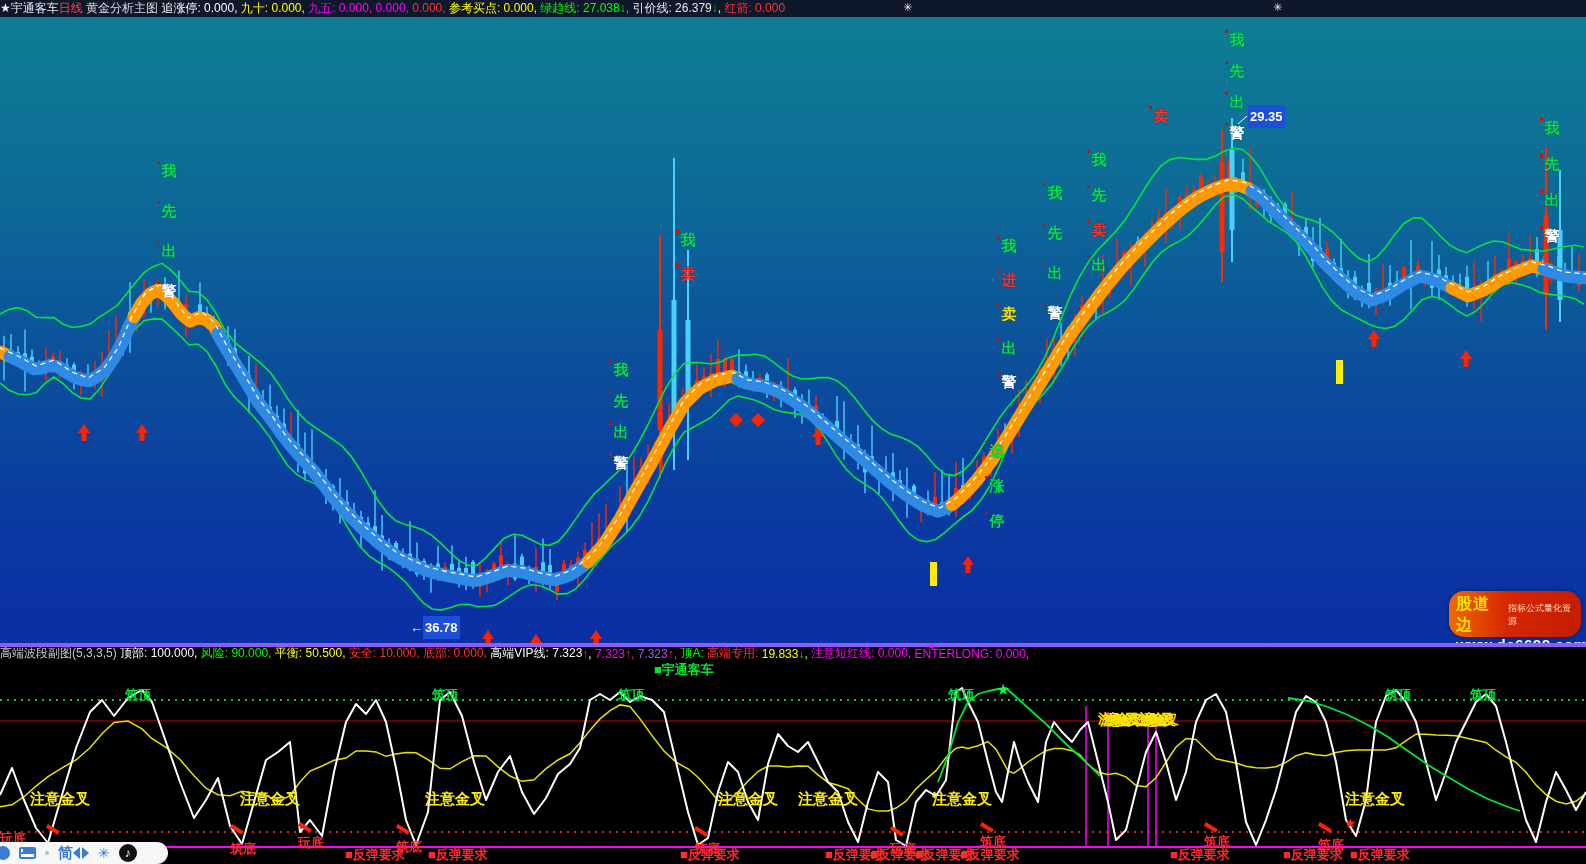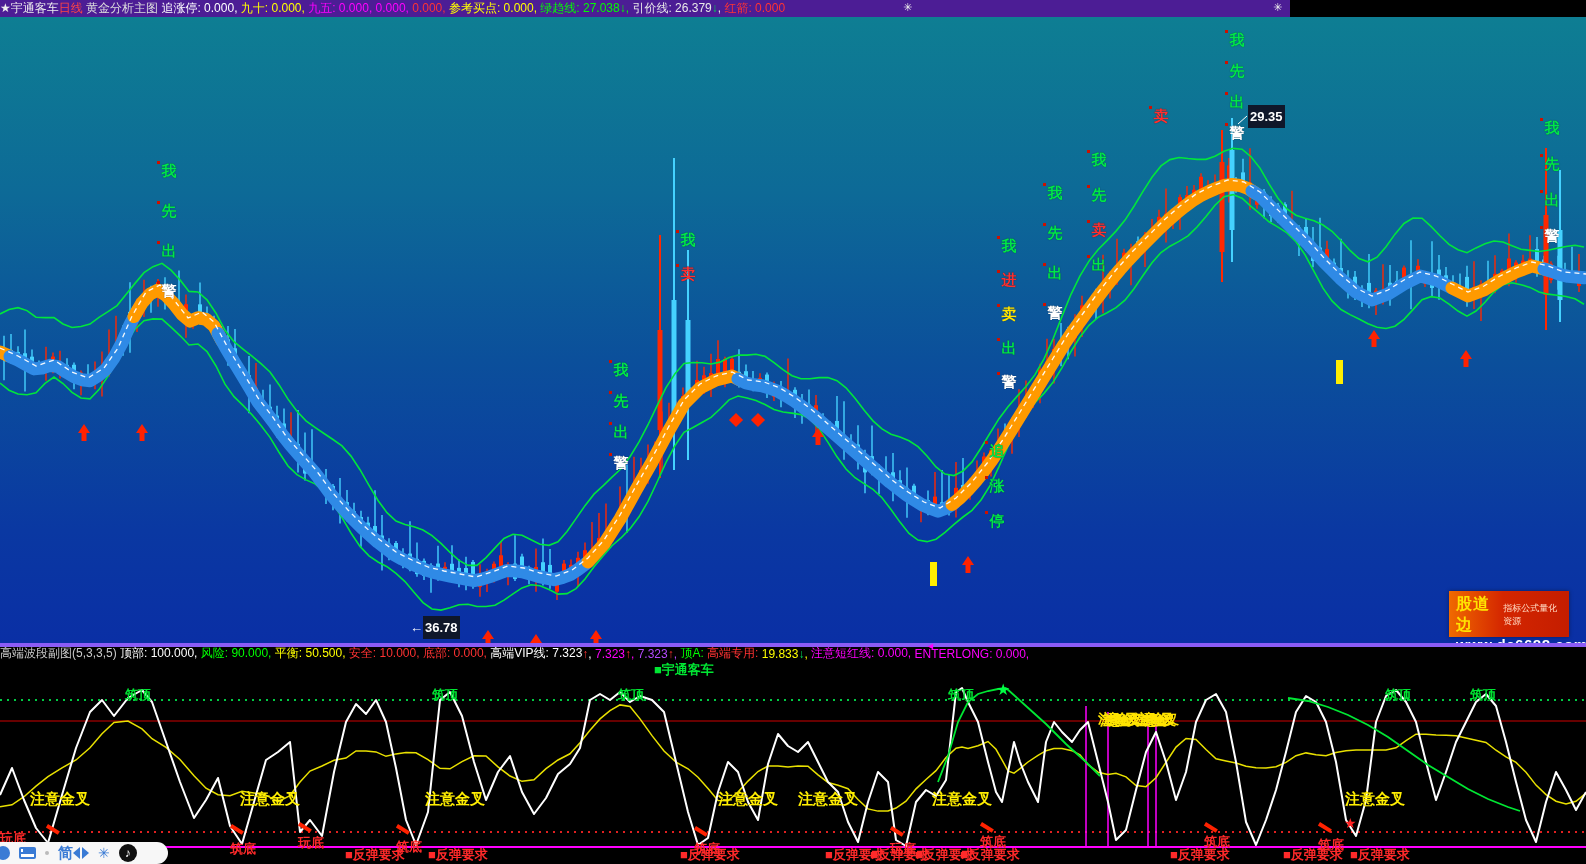--- a/index.html
+++ b/index.html
@@ -1,33 +1,33 @@
 <!DOCTYPE html>
 <html><head>
 <meta charset="utf-8">
 <style>
 *{margin:0;padding:0;box-sizing:border-box}
 html,body{background:#000}
 body{font-family:"Liberation Sans","DejaVu Sans",sans-serif}
 #screen{position:relative;width:1586px;height:864px;background:#000;overflow:hidden}
-.topbar{position:absolute;left:0;top:0;width:1290px;height:17px;background:#4c1d95;display:flex;align-items:center;font-size:12px;white-space:pre;overflow:hidden;z-index:30}
+.topbar{position:absolute;left:0;top:0;width:1586px;height:17px;background:#0f172a;display:flex;align-items:center;font-size:12px;white-space:pre;overflow:hidden;z-index:30}
 .topbar span{line-height:17px}
 #main-chart{position:absolute;left:0;top:17px;width:1586px;height:626px;
  background:linear-gradient(180deg,#0e7e93 0%,#0d6a97 28%,#0b4f9b 55%,#0a38a2 82%,#0a2fa5 100%)}
 #main-svg,#p2-svg{position:absolute;left:0;top:0}
 .hdr2{position:absolute;left:0;top:643px;width:1586px;height:17px;background:#010101;border-top:4px solid #8b5cf6;display:flex;align-items:center;font-size:12px;white-space:pre;overflow:hidden;z-index:30}
 #panel2{position:absolute;left:0;top:660px;width:1586px;height:196px;background:#000}
 #axis{position:absolute;left:0;top:856px;width:1586px;height:8px;background:#000;overflow:hidden;z-index:10}
 .lbl{position:absolute;white-space:nowrap;pointer-events:none}
 .vlabel{position:absolute;pointer-events:none;text-align:center;width:18px}
 .vchar{position:relative;display:block;font-size:15px;line-height:15px;font-weight:bold;text-shadow:0 0 1px rgba(0,0,0,.6)}
 .vchar::before{content:"";position:absolute;left:-3px;top:-2px;width:3px;height:3px;background:#cc1100}
 .pricetag{position:absolute;font-size:13px;color:#fff;font-weight:bold;z-index:8}
-.pricetag .boxed{background:#0f172a;padding:4px 2px}
-#watermark{position:absolute;left:1449px;top:591px;width:120px;height:46px;border-radius:0;
+.pricetag .boxed{background:#1d4ed8;padding:4px 2px}
+#watermark{position:absolute;left:1449px;top:591px;width:132px;height:46px;border-radius:15px;
  background:linear-gradient(90deg,#f06a00 0%,#d42600 45%,#c41d00 100%);z-index:9;padding:3px 5px 14px 7px;box-shadow:0 0 4px rgba(0,0,0,.4)}
 #wm-row1{display:flex;align-items:center;gap:4px}
 #wm-title{color:#ffe400;font-size:16px;font-weight:bold;letter-spacing:1px}
 #wm-sub{color:#ffd9c0;font-size:9px}
 #wm-url{color:#ffffff;font-size:15px;font-weight:bold;letter-spacing:.5px}
 #ime{position:absolute;left:0;top:842px;width:168px;height:22px;background:#f7f7f7;border-radius:0 11px 11px 0;z-index:40;display:flex;align-items:center;gap:9px;padding-left:6px;box-shadow:0 1px 3px rgba(0,0,0,.5)}
 .ime-ic{display:flex;align-items:center;justify-content:center}
 #ime-half{width:14px;height:14px;border-radius:50%;background:#3a7bd5;margin-left:-10px}
 #ime-kbd{width:17px;height:12px;border-radius:2px;background:#3a7bd5;position:relative}
 #ime-kbd::after{content:"";position:absolute;left:2px;top:2px;width:13px;height:3px;

